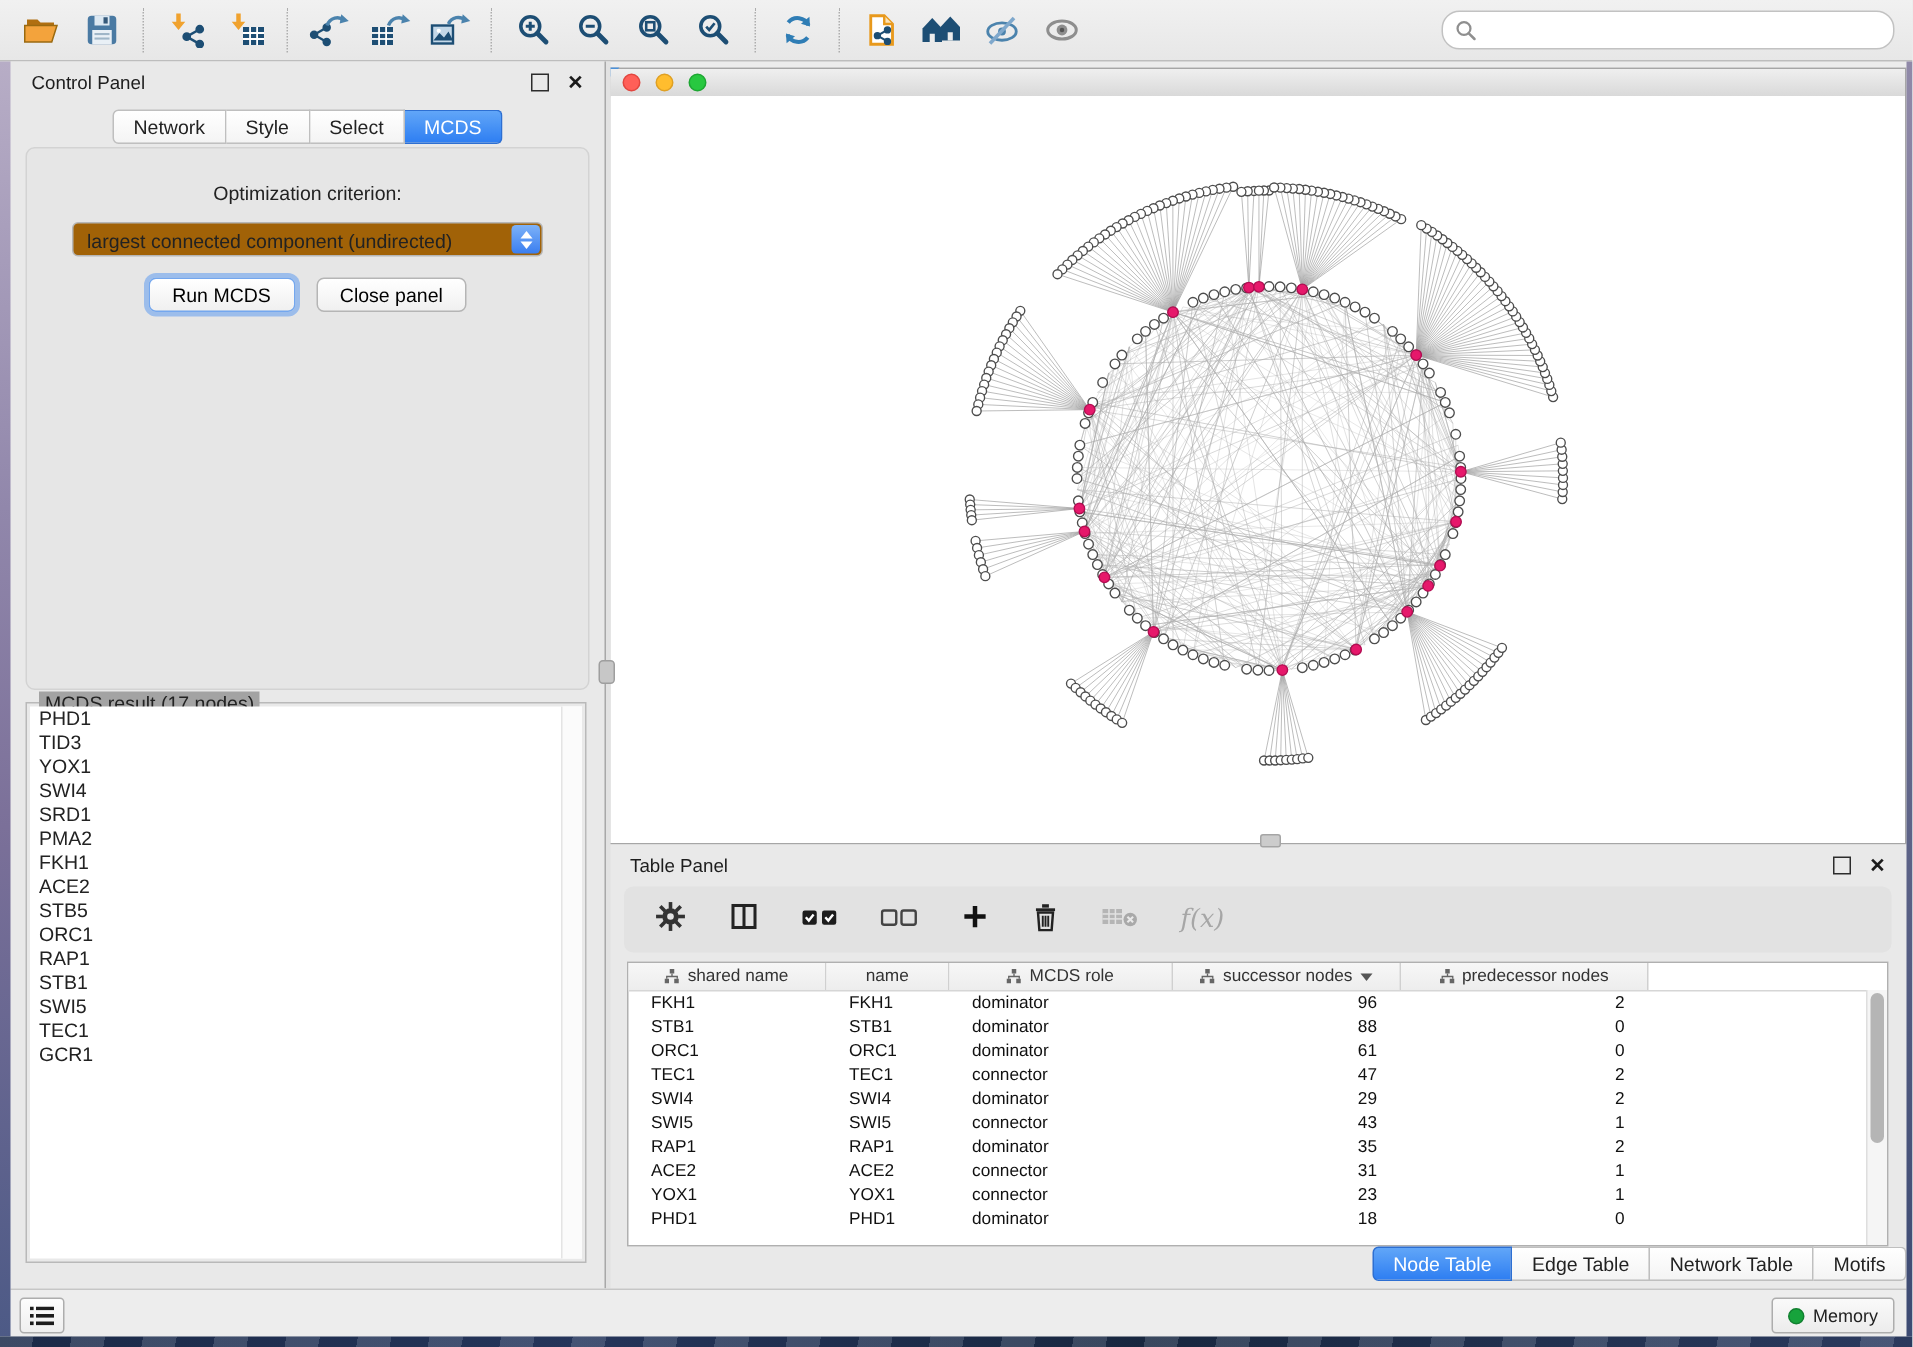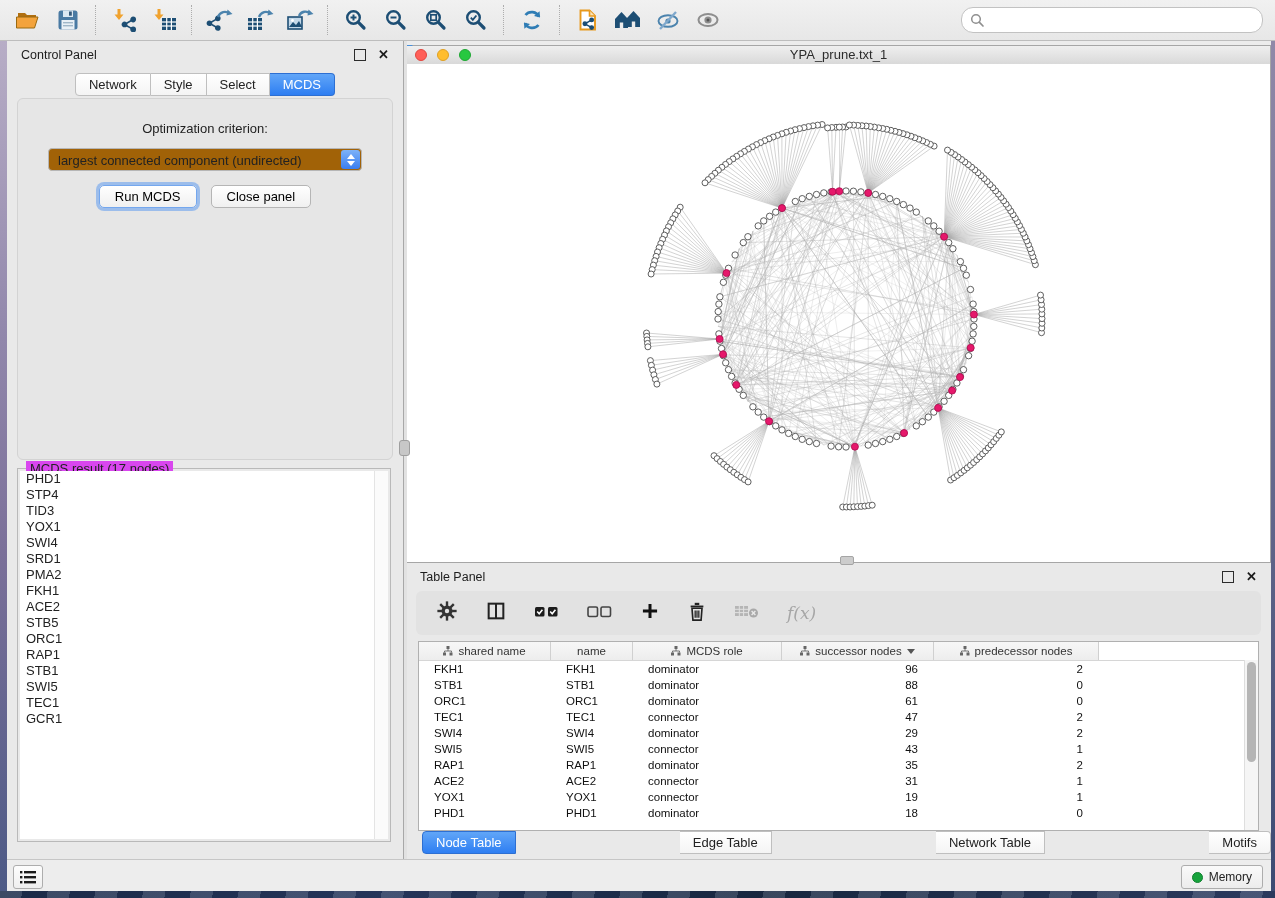--- a/index.html
+++ b/index.html
@@ -38,21 +38,21 @@
             border-radius:4px;font-size:13px;line-height:23px;padding-left:9px;box-sizing:border-box;}
   .dd-stepper{position:absolute;right:1px;top:1px;bottom:1px;width:19px;border-radius:3px;
               background:linear-gradient(#7db2f8,#3a7ef0);display:flex;flex-direction:column;align-items:center;justify-content:center;gap:2px;}
   .caret-up{width:0;height:0;border-left:4px solid transparent;border-right:4px solid transparent;border-bottom:5px solid #fff;}
   .caret-dn{width:0;height:0;border-left:4px solid transparent;border-right:4px solid transparent;border-top:5px solid #fff;}
   .btn-row{display:flex;justify-content:center;gap:14px;margin-top:14px;}
   .mac-btn{height:23px;padding:0 15px;background:linear-gradient(#ffffff,#f0f0f0);border:1px solid #b5b5b5;
            border-radius:5px;font-size:13px;line-height:21px;}
   .mac-btn.focus{box-shadow:0 0 0 3px rgba(116,167,238,.65);border-color:#74a7ee;}
   .groupbox{position:absolute;left:10px;right:12px;top:427px;height:372px;border:1px solid #b9b9b9;}
-  .gb-legend{position:absolute;top:-8px;left:8px;background:#d946ef;padding:0 4px;font-size:13px;}
+  .gb-legend{position:absolute;top:-8px;left:8px;background:#a3a3a3;padding:0 4px;font-size:13px;}
   .gb-list{position:absolute;left:2px;right:2px;top:2px;bottom:2px;background:#fff;overflow:hidden;}
   .gb-track{position:absolute;right:2px;top:2px;bottom:2px;width:13px;background:#fbfbfb;border-left:1px solid #e4e4e4;}
   .mcds-item{font-size:13px;line-height:16px;padding-left:6px;}
   
   .vsplit{left:403px;top:41px;width:3px;height:818px;background:#e2e2e2;border-left:1px solid #a8a8a8;z-index:5;}
   .vgrip{left:399px;top:440px;width:9px;height:14px;background:#c7c7c7;border:1px solid #9e9e9e;border-radius:3px;z-index:6;}
   .hgrip{left:840px;top:556px;width:12px;height:7px;background:#cccccc;border:1px solid #a5a5a5;border-radius:2px;z-index:6;}
   
   .netwin{left:406px;top:45px;width:865px;height:518px;background:#fff;border:1px solid #a6a6a6;box-sizing:border-box;}
   .net-titlebar{height:18px;background:linear-gradient(#efefef,#d9d9d9);border-bottom:1px solid #b2b2b2;position:relative;}
@@ -70,21 +70,21 @@
   .fx{font-family:"DejaVu Serif",serif;font-style:italic;font-size:17px;color:#a6a6a6;}
   .tp-tablewrap{position:absolute;left:12px;right:12px;top:78px;height:188px;background:#fff;border:1px solid #b0b0b0;overflow:hidden;}
   .thead{display:flex;height:18px;background:#fff;border-bottom:1px solid #d6d6d6;}
   .hcell{background:linear-gradient(#f7f7f7,#ededed);border-right:1px solid #d0d0d0;display:flex;align-items:center;
          justify-content:center;gap:5px;font-size:11.5px;color:#333;box-sizing:border-box;height:18px;}
   .sort-caret{width:0;height:0;border-left:4px solid transparent;border-right:4px solid transparent;border-top:5px solid #555;}
   .trow{display:flex;height:16px;}
   .tcell{font-size:11.5px;line-height:16px;color:#111;box-sizing:border-box;overflow:hidden;white-space:nowrap;}
   .vscroll{position:absolute;right:0;top:18px;bottom:0;width:13px;background:#f5f5f5;border-left:1px solid #dedede;}
   .vthumb{position:absolute;left:2px;right:2px;top:2px;height:100px;background:#b5b5b5;border-radius:5px;}
-  .tp-tabs{position:absolute;left:16px;right:0;bottom:5px;display:flex;justify-content:space-between;}
+  .tp-tabs{position:absolute;left:16px;right:0;bottom:5px;display:flex;justify-content:flex-end;}
   
   .statusbar{left:7px;top:859px;width:1264px;height:32px;background:#ededed;border-top:1px solid #c6c6c6;box-sizing:border-box;z-index:50;}
   .list-btn{position:absolute;left:6px;top:5px;width:28px;height:22px;background:linear-gradient(#fdfdfd,#efefef);
             border:1px solid #adadad;border-radius:3px;display:flex;align-items:center;justify-content:center;}
   .mem-btn{position:absolute;right:8px;top:5px;height:22px;background:linear-gradient(#fafafa,#ececec);
            border:1px solid #adadad;border-radius:3px;display:flex;align-items:center;gap:6px;padding:0 10px;font-size:12px;}
   .mem-dot{width:11px;height:11px;border-radius:50%;background:#17a33c;border:1px solid #118030;box-sizing:border-box;}
 </style>
 </head>
 <body>
@@ -280,21 +280,20 @@
     <div class="btn-row">
       <button class="mac-btn focus">Run MCDS</button>
       <button class="mac-btn">Close panel</button>
     </div>
   </div>
 
   <div class="groupbox">
     <div class="gb-legend">MCDS result (17 nodes)</div>
     <div class="gb-list" id="mcds-list">
         <div class="mcds-item">PHD1</div>
-        <div class="mcds-item">STP4</div>
         <div class="mcds-item">TID3</div>
         <div class="mcds-item">YOX1</div>
         <div class="mcds-item">SWI4</div>
         <div class="mcds-item">SRD1</div>
         <div class="mcds-item">PMA2</div>
         <div class="mcds-item">FKH1</div>
         <div class="mcds-item">ACE2</div>
         <div class="mcds-item">STB5</div>
         <div class="mcds-item">ORC1</div>
         <div class="mcds-item">RAP1</div>
@@ -309,21 +308,20 @@
 
 <div class="abs vsplit"></div>
 <div class="abs vgrip"></div>
 
 <div class="abs netwin">
   <div class="corner-mark"></div>
   <div class="net-titlebar">
     <span class="tl red"></span>
     <span class="tl yel"></span>
     <span class="tl grn"></span>
-    <div class="net-title">YPA_prune.txt_1</div>
   </div>
   <div class="net-canvas">
     <svg width="863" height="498" viewBox="0 0 863 498">
         <line x1="375.0" y1="144.1" x2="332.1" y2="325.3" stroke="#aeaeae" stroke-width="0.6" opacity="0.43"></line>
         <line x1="375.0" y1="144.1" x2="314.5" y2="284.5" stroke="#aeaeae" stroke-width="0.6" opacity="0.74"></line>
         <line x1="375.0" y1="144.1" x2="375.0" y2="365.9" stroke="#aeaeae" stroke-width="0.6" opacity="0.54"></line>
         <line x1="375.0" y1="144.1" x2="521.3" y2="353.1" stroke="#aeaeae" stroke-width="0.6" opacity="0.71"></line>
         <line x1="375.0" y1="144.1" x2="553.4" y2="197.6" stroke="#aeaeae" stroke-width="0.6" opacity="0.75"></line>
         <line x1="375.0" y1="144.1" x2="475.7" y2="132.4" stroke="#aeaeae" stroke-width="0.6" opacity="0.39"></line>
         <line x1="375.0" y1="144.1" x2="566.8" y2="262.4" stroke="#aeaeae" stroke-width="0.6" opacity="0.33"></line>
@@ -1320,21 +1318,21 @@
           <div class="tcell" style="width: 132px; padding-left: 15px;">ACE2</div>
           <div class="tcell" style="width: 82px; padding-left: 15px;">ACE2</div>
           <div class="tcell" style="width: 149px; padding-left: 15px;">connector</div>
           <div class="tcell" style="width: 152px; text-align: right; padding-right: 16px;">31</div>
           <div class="tcell" style="width: 165px; text-align: right; padding-right: 16px;">1</div>
         </div>
         <div class="trow">
           <div class="tcell" style="width: 132px; padding-left: 15px;">YOX1</div>
           <div class="tcell" style="width: 82px; padding-left: 15px;">YOX1</div>
           <div class="tcell" style="width: 149px; padding-left: 15px;">connector</div>
-          <div class="tcell" style="width: 152px; text-align: right; padding-right: 16px;">19</div>
+          <div class="tcell" style="width: 152px; text-align: right; padding-right: 16px;">23</div>
           <div class="tcell" style="width: 165px; text-align: right; padding-right: 16px;">1</div>
         </div>
         <div class="trow">
           <div class="tcell" style="width: 132px; padding-left: 15px;">PHD1</div>
           <div class="tcell" style="width: 82px; padding-left: 15px;">PHD1</div>
           <div class="tcell" style="width: 149px; padding-left: 15px;">dominator</div>
           <div class="tcell" style="width: 152px; text-align: right; padding-right: 16px;">18</div>
           <div class="tcell" style="width: 165px; text-align: right; padding-right: 16px;">0</div>
         </div>
       </div>

